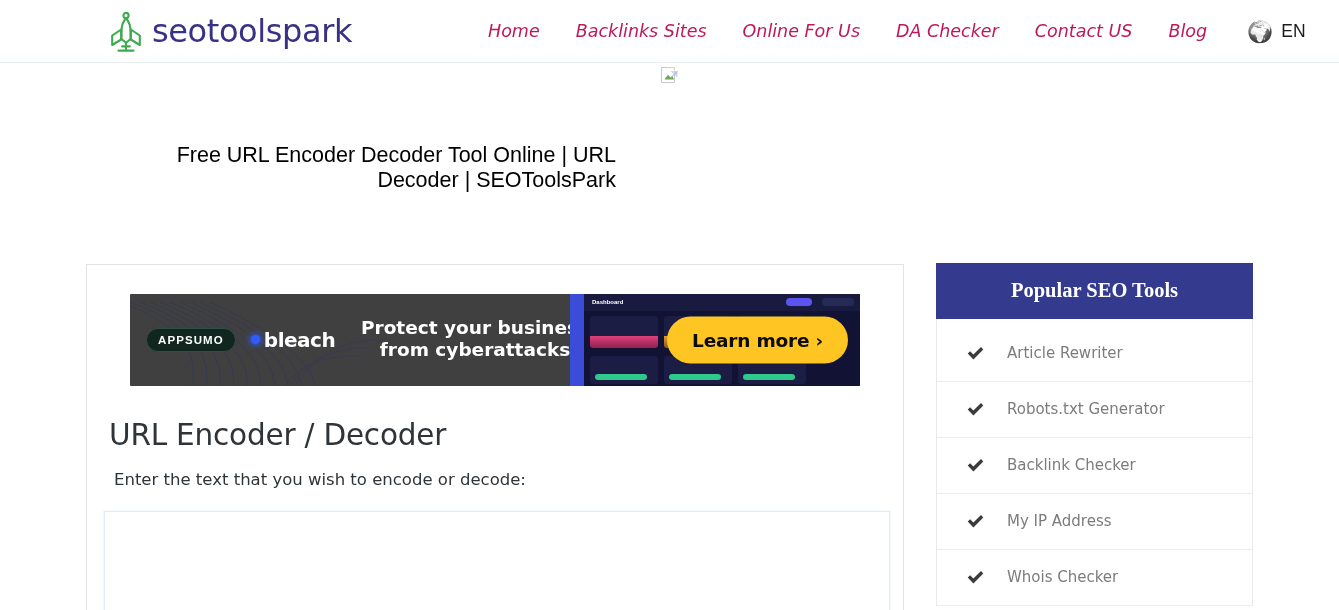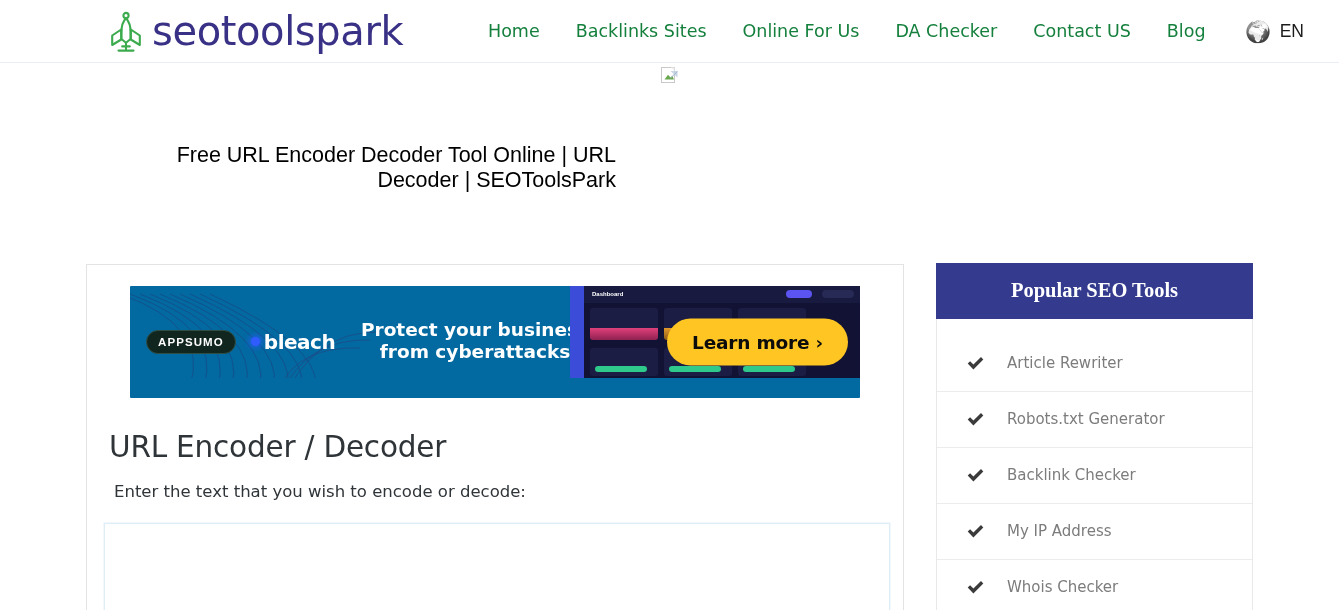--- a/index.html
+++ b/index.html
@@ -22,45 +22,46 @@
     align-items: center;
   }
   .brand {
     display: flex;
     align-items: center;
     margin-left: 104px;
     text-decoration: none;
   }
   .brand-mark { width: 44px; height: 46px; display: block; }
   .brand-text {
-    font-size: 40px;
+    font-size: 32px;
     color: #393185;
     letter-spacing: -0.4px;
     margin-left: 4px;
     font-family: "DejaVu Sans", sans-serif;
     font-weight: 400;
   }
 
   .main-nav {
     position: absolute;
     left: 470px;
     top: 0;
     height: 63px;
     display: flex;
     align-items: center;
     gap: 0px;
   }
   .nav-link {
     font-size: 17.5px;
-    color: #15803d;
+    color: #be185d;
     text-decoration: none;
     padding: 0 18px;
     white-space: nowrap;
     line-height: 63px;
     font-family: "DejaVu Sans", sans-serif;
+    font-style: italic;
   }
   .lang-switch {
     display: flex;
     align-items: center;
     gap: 8px;
     padding-left: 22px;
     text-decoration: none;
   }
   .globe-icon { font-size: 21px; line-height: 1; filter: grayscale(1) contrast(1.6); }
   .lang-label { font-size: 17.5px; color: #1b1b1b; font-family: Liberation Sans, sans-serif; }
@@ -106,23 +107,23 @@
     width: 818px;
     background: #ffffff;
     border: 1px solid #e3e3e3;
     border-bottom: none;
     min-height: 343px;
     padding: 21px 15px 0 15px;
   }
   .ad-banner {
     position: relative;
     width: 730px;
-    height: 112px;
-    margin: 0 auto;
-    background: #0369a1;
+    height: 92px;
+    margin: 8px auto;
+    background: #404040;
     overflow: hidden;
     display: block;
     border-radius: 1px;
   }
   .ad-swoosh {
     position: absolute; inset: 0;
     opacity: .55;
   }
   .ad-left {
     position: absolute;
@@ -243,21 +244,21 @@
     border-bottom: none;
   }
   .sidebar-header {
     background: #343b8f;
     color: #ffffff;
     text-align: center;
     font-family: "Liberation Serif", serif;
     font-size: 20.5px;
     font-weight: bold;
     padding: 16px 0 17px 0;
-    margin: -1px -1px 17px -1px;
+    margin: -1px -1px 7px -1px;
   }
   .tool-list { list-style: none; }
   .tool-item {
     display: flex;
     align-items: center;
     gap: 22px;
     padding: 18px 0 18px 29px;
     border-bottom: 1px solid #ececec;
     text-decoration: none;
     cursor: pointer;

